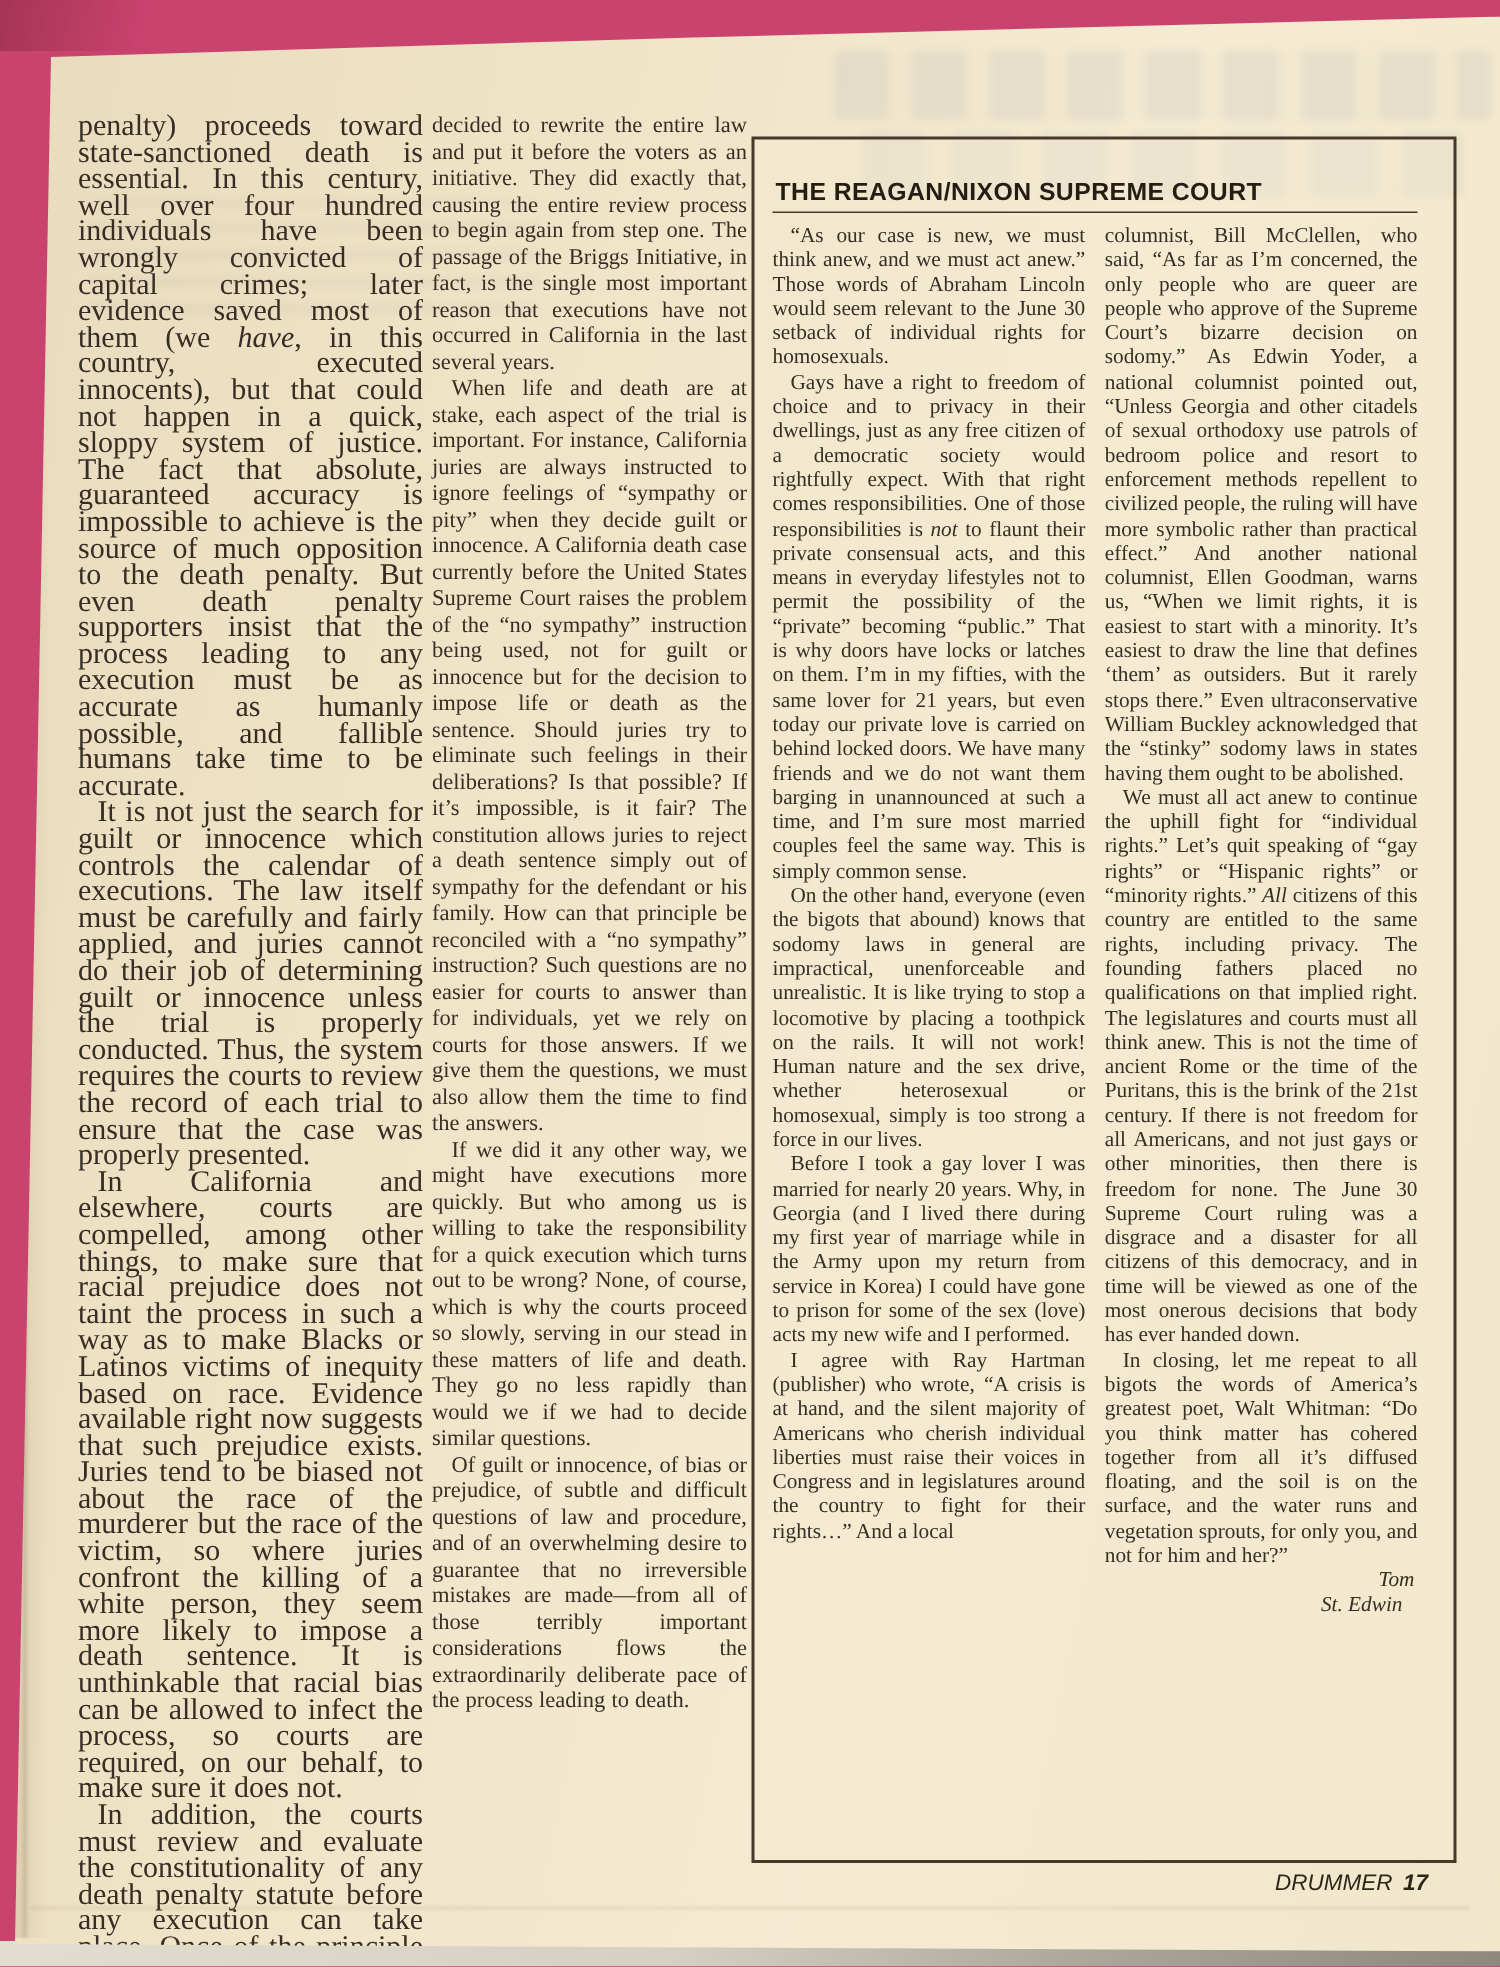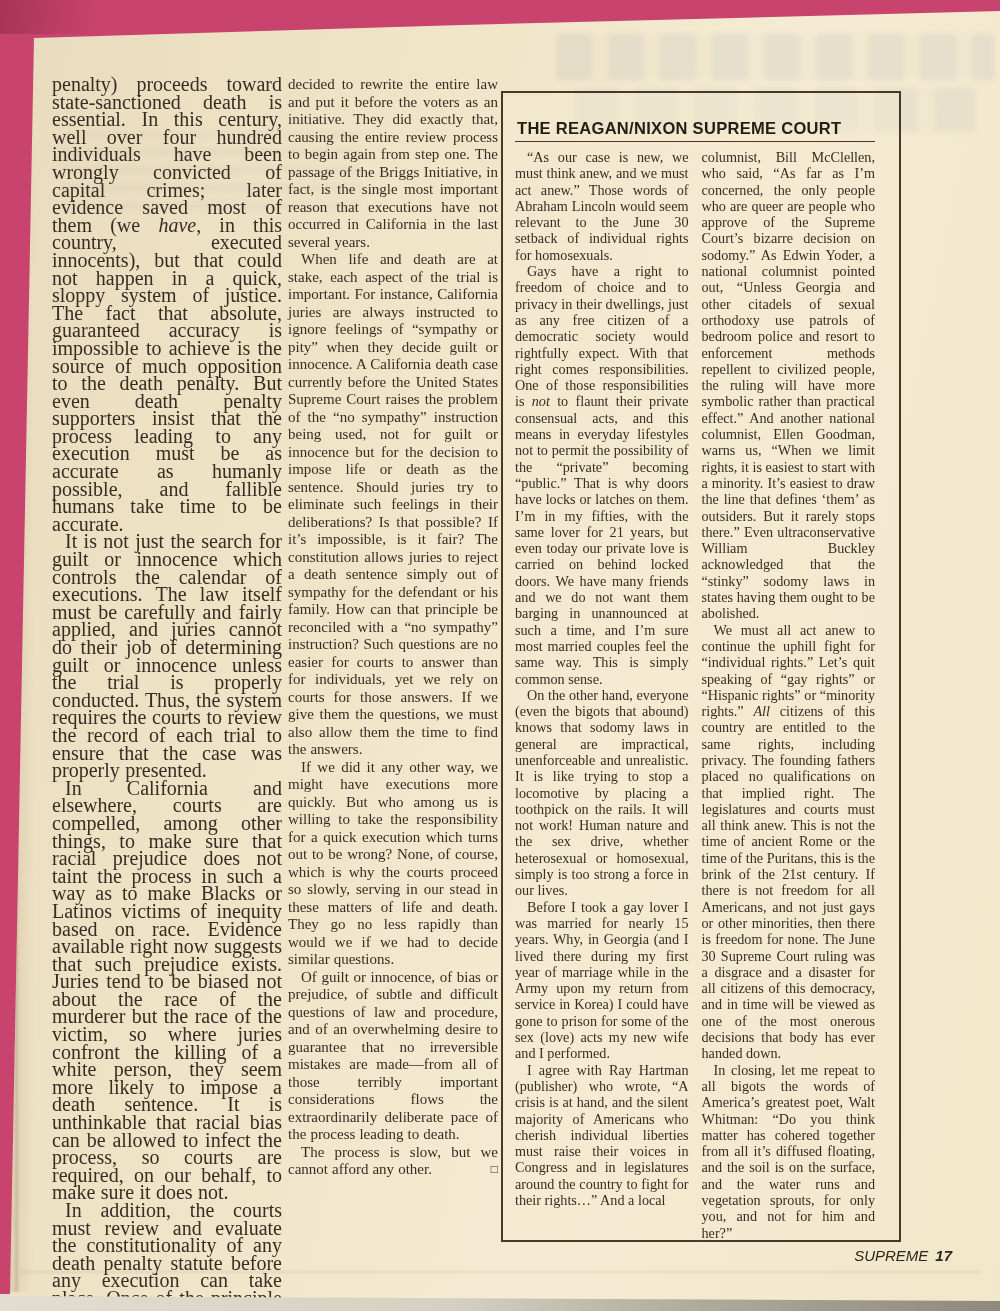--- a/index.html
+++ b/index.html
@@ -37,32 +37,32 @@
     background:repeating-linear-gradient(0deg,rgba(110,120,140,.05) 0 8px,rgba(110,120,140,0) 8px 18px);}
 
   .col{position:absolute;top:76px;text-align:justify;color:#362e24;
     hyphens:auto;-webkit-hyphens:auto;word-spacing:.02em;}
   .col p{margin:0;}
   .col p.ind{text-indent:13px;}
   #col1{left:52px;width:230px;font-size:20px;line-height:17.6px;}
   #col2{left:288px;width:210px;font-size:15px;line-height:17.5px;}
   .endmark{float:right;font-size:12px;line-height:17px;color:#362e24;}
 
-  .box{position:absolute;left:501px;top:91px;width:400px;height:1151px;
+  .box{position:absolute;left:501px;top:91px;width:470px;height:1151px;
     border:2px solid #46392a;box-sizing:border-box;padding:6px 24px 0 12px;overflow:hidden;z-index:2;
     background:rgba(244,235,210,.35);}
   .box h1{font-family:"Liberation Sans",sans-serif;font-size:16.5px;font-weight:bold;
     color:#241d13;letter-spacing:.3px;margin:20px 0 3px 2px;}
   .title-rule{border:0;border-top:1.6px solid #46392a;margin:0 0 7px 0;}
   .box-cols{display:flex;gap:13px;}
   .bcol{width:50%;text-align:justify;color:#362e24;font-size:14.2px;line-height:16.3px;
     hyphens:auto;-webkit-hyphens:auto;}
   .bcol p{margin:0;}
   .bcol p.ind{text-indent:12px;}
-  .byline{text-align:right;padding-right:2px;}
+  .byline{text-align:right;padding-right:2px;font-style:italic;}
   .byline.loc{padding-right:10px;}
 
   .footer{position:absolute;right:48px;top:1247px;z-index:2;
     font-family:"Liberation Sans",sans-serif;font-style:italic;font-size:15px;color:#2d2719;}
   .footer .num{font-weight:bold;margin-left:7px;text-align:center;}
 </style>
 </head>
 <body>
 
 <div class="corner-patch"></div>
@@ -81,40 +81,39 @@
       <p class="ind">It is not just the search for guilt or innocence which controls the calendar of executions. The law itself must be carefully and fairly applied, and juries cannot do their job of determining guilt or innocence unless the trial is properly conducted. Thus, the system requires the courts to review the record of each trial to ensure that the case was properly presented.</p>
       <p class="ind">In California and elsewhere, courts are compelled, among other things, to make sure that racial prejudice does not taint the process in such a way as to make Blacks or Latinos victims of inequity based on race. Evidence available right now suggests that such prejudice exists. Juries tend to be biased not about the race of the murderer but the race of the victim, so where juries confront the killing of a white person, they seem more likely to impose a death sentence. It is unthinkable that racial bias can be allowed to infect the process, so courts are required, on our behalf, to make sure it does not.</p>
       <p class="ind">In addition, the courts must review and evaluate the constitutionality of any death penalty statute before any execution can take place. Once of the principle reasons for the delay in executions in California is precisely that review process. Several years ago, just as the state’s then-current death penalty law might have generated executions, a handful of frustrated pro-death penalty politicians</p>
     </div>
 
   <div class="col" id="col2">
       <p>decided to rewrite the entire law and put it before the voters as an initiative. They did exactly that, causing the entire review process to begin again from step one. The passage of the Briggs Initiative, in fact, is the single most important reason that executions have not occurred in California in the last several years.</p>
       <p class="ind">When life and death are at stake, each aspect of the trial is important. For instance, California juries are always instructed to ignore feelings of “sympathy or pity” when they decide guilt or innocence. A California death case currently before the United States Supreme Court raises the problem of the “no sympathy” instruction being used, not for guilt or innocence but for the decision to impose life or death as the sentence. Should juries try to eliminate such feelings in their deliberations? Is that possible? If it’s impossible, is it fair? The constitution allows juries to reject a death sentence simply out of sympathy for the defendant or his family. How can that principle be reconciled with a “no sympathy” instruction? Such questions are no easier for courts to answer than for individuals, yet we rely on courts for those answers. If we give them the questions, we must also allow them the time to find the answers.</p>
       <p class="ind">If we did it any other way, we might have executions more quickly. But who among us is willing to take the responsibility for a quick execution which turns out to be wrong? None, of course, which is why the courts proceed so slowly, serving in our stead in these matters of life and death. They go no less rapidly than would we if we had to decide similar questions.</p>
       <p class="ind">Of guilt or innocence, of bias or prejudice, of subtle and difficult questions of law and procedure, and of an overwhelming desire to guarantee that no irreversible mistakes are made—from all of those terribly important considerations flows the extraordinarily deliberate pace of the process leading to death.</p>
-      <p class="ind">The process is slow, but we cannot afford any other. <span class="endmark">□</span></p>
     </div>
 
   <div class="box">
     <h1>THE REAGAN/NIXON SUPREME COURT</h1>
     <hr class="title-rule">
     <div class="box-cols">
       <div class="bcol">
           <p class="ind">“As our case is new, we must think anew, and we must act anew.” Those words of Abraham Lincoln would seem relevant to the June 30 setback of individual rights for homosexuals.</p>
           <p class="ind">Gays have a right to freedom of choice and to privacy in their dwellings, just as any free citizen of a democratic society would rightfully expect. With that right comes responsibilities. One of those responsibilities is <i>not</i> to flaunt their private consensual acts, and this means in everyday lifestyles not to permit the possibility of the “private” becoming “public.” That is why doors have locks or latches on them. I’m in my fifties, with the same lover for 21 years, but even today our private love is carried on behind locked doors. We have many friends and we do not want them barging in unannounced at such a time, and I’m sure most married couples feel the same way. This is simply common sense.</p>
           <p class="ind">On the other hand, everyone (even the bigots that abound) knows that sodomy laws in general are impractical, unenforceable and unrealistic. It is like trying to stop a locomotive by placing a toothpick on the rails. It will not work! Human nature and the sex drive, whether heterosexual or homosexual, simply is too strong a force in our lives.</p>
-          <p class="ind">Before I took a gay lover I was married for nearly 15 years. Why, in Georgia (and I lived there during my first year of marriage while in the Army upon my return from service in Korea) I could have gone to prison for some of the sex (love) acts my new wife and I performed.</p>
+          <p class="ind">Before I took a gay lover I was married for nearly 20 years. Why, in Georgia (and I lived there during my first year of marriage while in the Army upon my return from service in Korea) I could have gone to prison for some of the sex (love) acts my new wife and I performed.</p>
           <p class="ind">I agree with Ray Hartman (publisher) who wrote, “A crisis is at hand, and the silent majority of Americans who cherish individual liberties must raise their voices in Congress and in legislatures around the country to fight for their rights…” And a local</p>
         </div>
       <div class="bcol">
       <p>columnist, Bill McClellen, who said, “As far as I’m concerned, the only people who are queer are people who approve of the Supreme Court’s bizarre decision on sodomy.” As Edwin Yoder, a national columnist pointed out, “Unless Georgia and other citadels of sexual orthodoxy use patrols of bedroom police and resort to enforcement methods repellent to civilized people, the ruling will have more symbolic rather than practical effect.” And another national columnist, Ellen Goodman, warns us, “When we limit rights, it is easiest to start with a minority. It’s easiest to draw the line that defines ‘them’ as outsiders. But it rarely stops there.” Even ultraconservative William Buckley acknowledged that the “stinky” sodomy laws in states having them ought to be abolished.</p>
           <p class="ind">We must all act anew to continue the uphill fight for “individual rights.” Let’s quit speaking of “gay rights” or “Hispanic rights” or “minority rights.” <i>All</i> citizens of this country are entitled to the same rights, including privacy. The founding fathers placed no qualifications on that implied right. The legislatures and courts must all think anew. This is not the time of ancient Rome or the time of the Puritans, this is the brink of the 21st century. If there is not freedom for all Americans, and not just gays or other minorities, then there is freedom for none. The June 30 Supreme Court ruling was a disgrace and a disaster for all citizens of this democracy, and in time will be viewed as one of the most onerous decisions that body has ever handed down.</p>
           <p class="ind">In closing, let me repeat to all bigots the words of America’s greatest poet, Walt Whitman: “Do you think matter has cohered together from all it’s diffused floating, and the soil is on the surface, and the water runs and vegetation sprouts, for only you, and not for him and her?”</p>
           <div class="byline">Tom</div>
           <div class="byline loc">St. Edwin</div>
         </div>
     </div>
   </div>
 
   <div class="footer">
-    <span class="mag">SUPREME</span><span class="num">17</span>
+    <span class="mag">DRUMMER</span><span class="num">17</span>
   </div>
 </div>
 
 </body></html>

